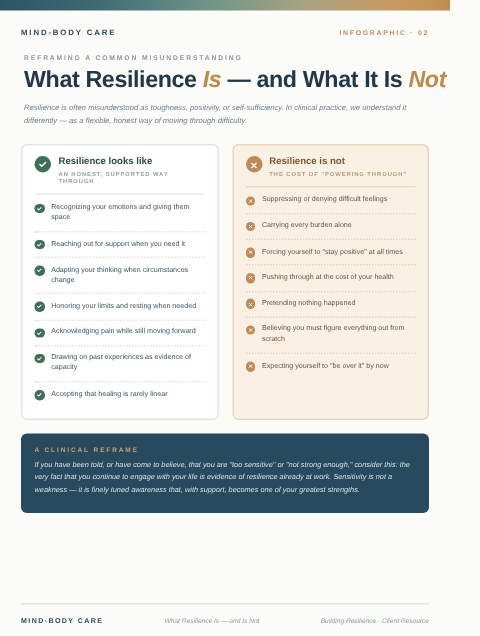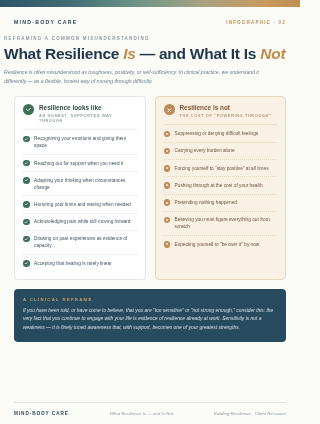--- a/index.html
+++ b/index.html
@@ -27,21 +27,21 @@
     padding:12px 14px 0 14px;
   }
   .meta-right {
     font-size:4.6px;
     letter-spacing:1.15px;
     font-weight:bold;
     color:#c09058;
   }
 
   
-  .titleblock { padding:0 4px; margin-top:11px; }
+  .titleblock { padding:0 16px; margin-top:11px; }
   .eyebrow {
     font-size:4.5px;
     letter-spacing:1.25px;
     font-weight:bold;
     color:#8d9aa2;
     text-transform:uppercase;
   }
   h1 {
     font-size:15.5px;
     line-height:1.12;

